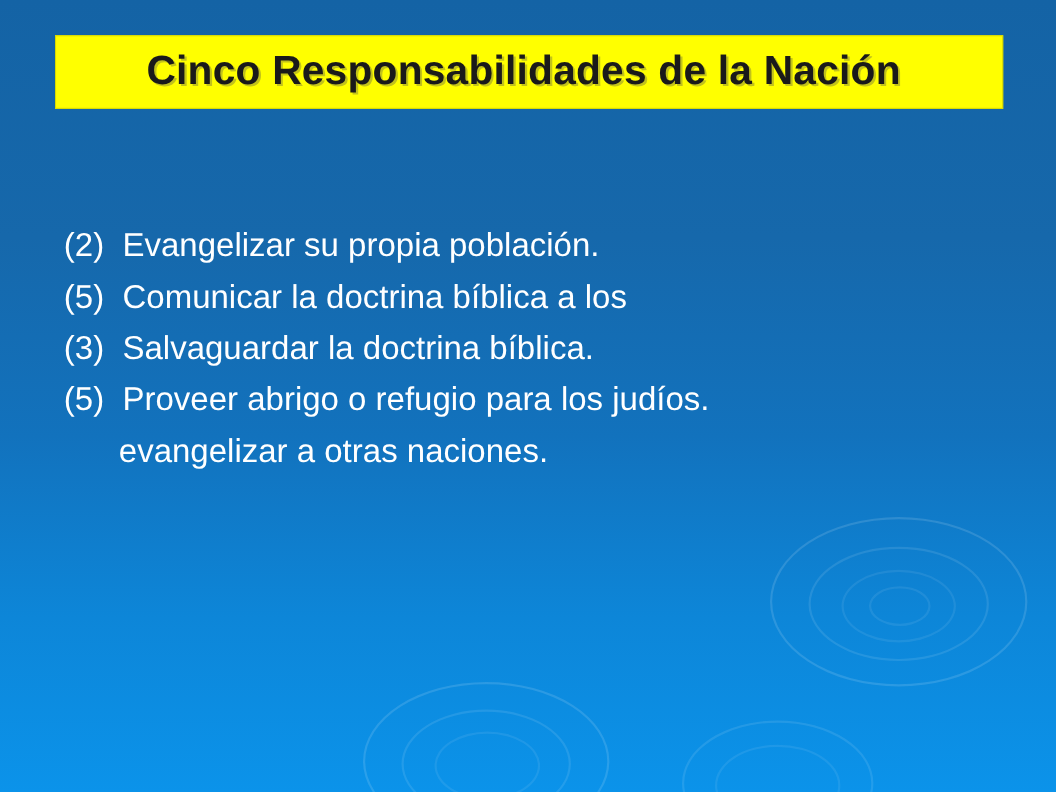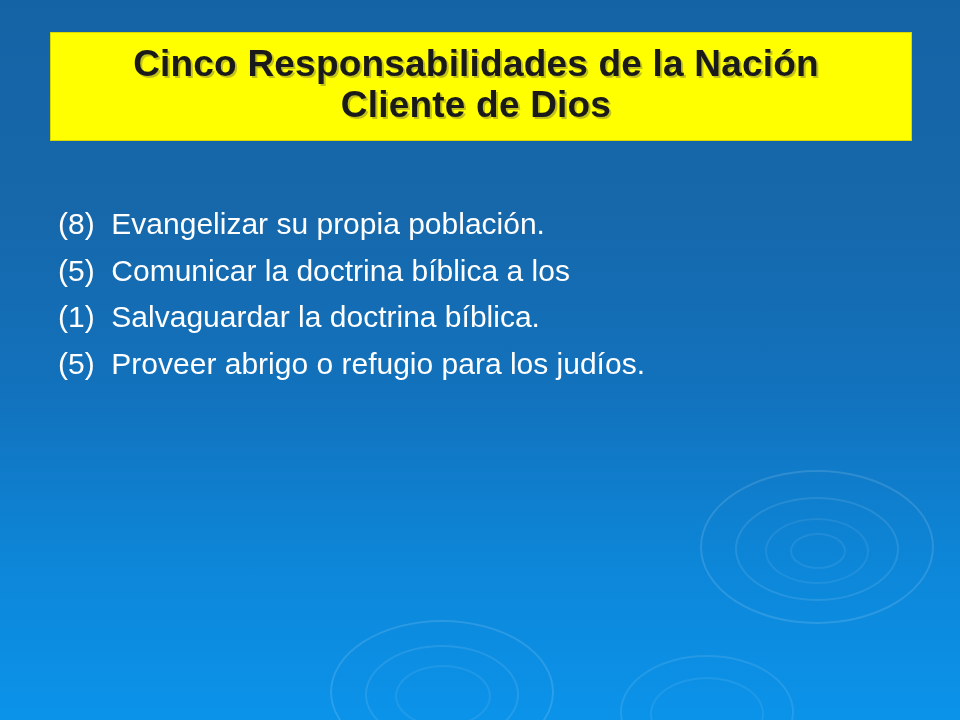--- a/index.html
+++ b/index.html
@@ -77,23 +77,23 @@
 
   <div class="ripple" style="left:330px; top:620px; width:220px; height:140px;"></div>
   <div class="ripple r2" style="left:365px; top:645px; width:150px; height:95px;"></div>
   <div class="ripple r3" style="left:395px; top:665px; width:92px; height:58px;"></div>
 
   <div class="ripple r2" style="left:620px; top:655px; width:170px; height:110px;"></div>
   <div class="ripple r3" style="left:650px; top:677px; width:110px; height:70px;"></div>
 
   <div class="title-box">
     <div class="title-text">Cinco Responsabilidades de la Nación</div>
-    <div class="title-text">Cliente de Dios</div>
   </div>
 
   <div class="body-list">
-    <div class="line">(8)  Evangelizar su propia población.</div>
+    <div class="line">(2)  Evangelizar su propia población.</div>
     <div class="line">(5)  Comunicar la doctrina bíblica a los</div>
-    <div class="line">(1)  Salvaguardar la doctrina bíblica.</div>
+    <div class="line">(3)  Salvaguardar la doctrina bíblica.</div>
     <div class="line">(5)  Proveer abrigo o refugio para los judíos.</div>
+    <div class="line cont">      evangelizar a otras naciones.</div>
   </div>
 
 </div>
 
 </body></html>

